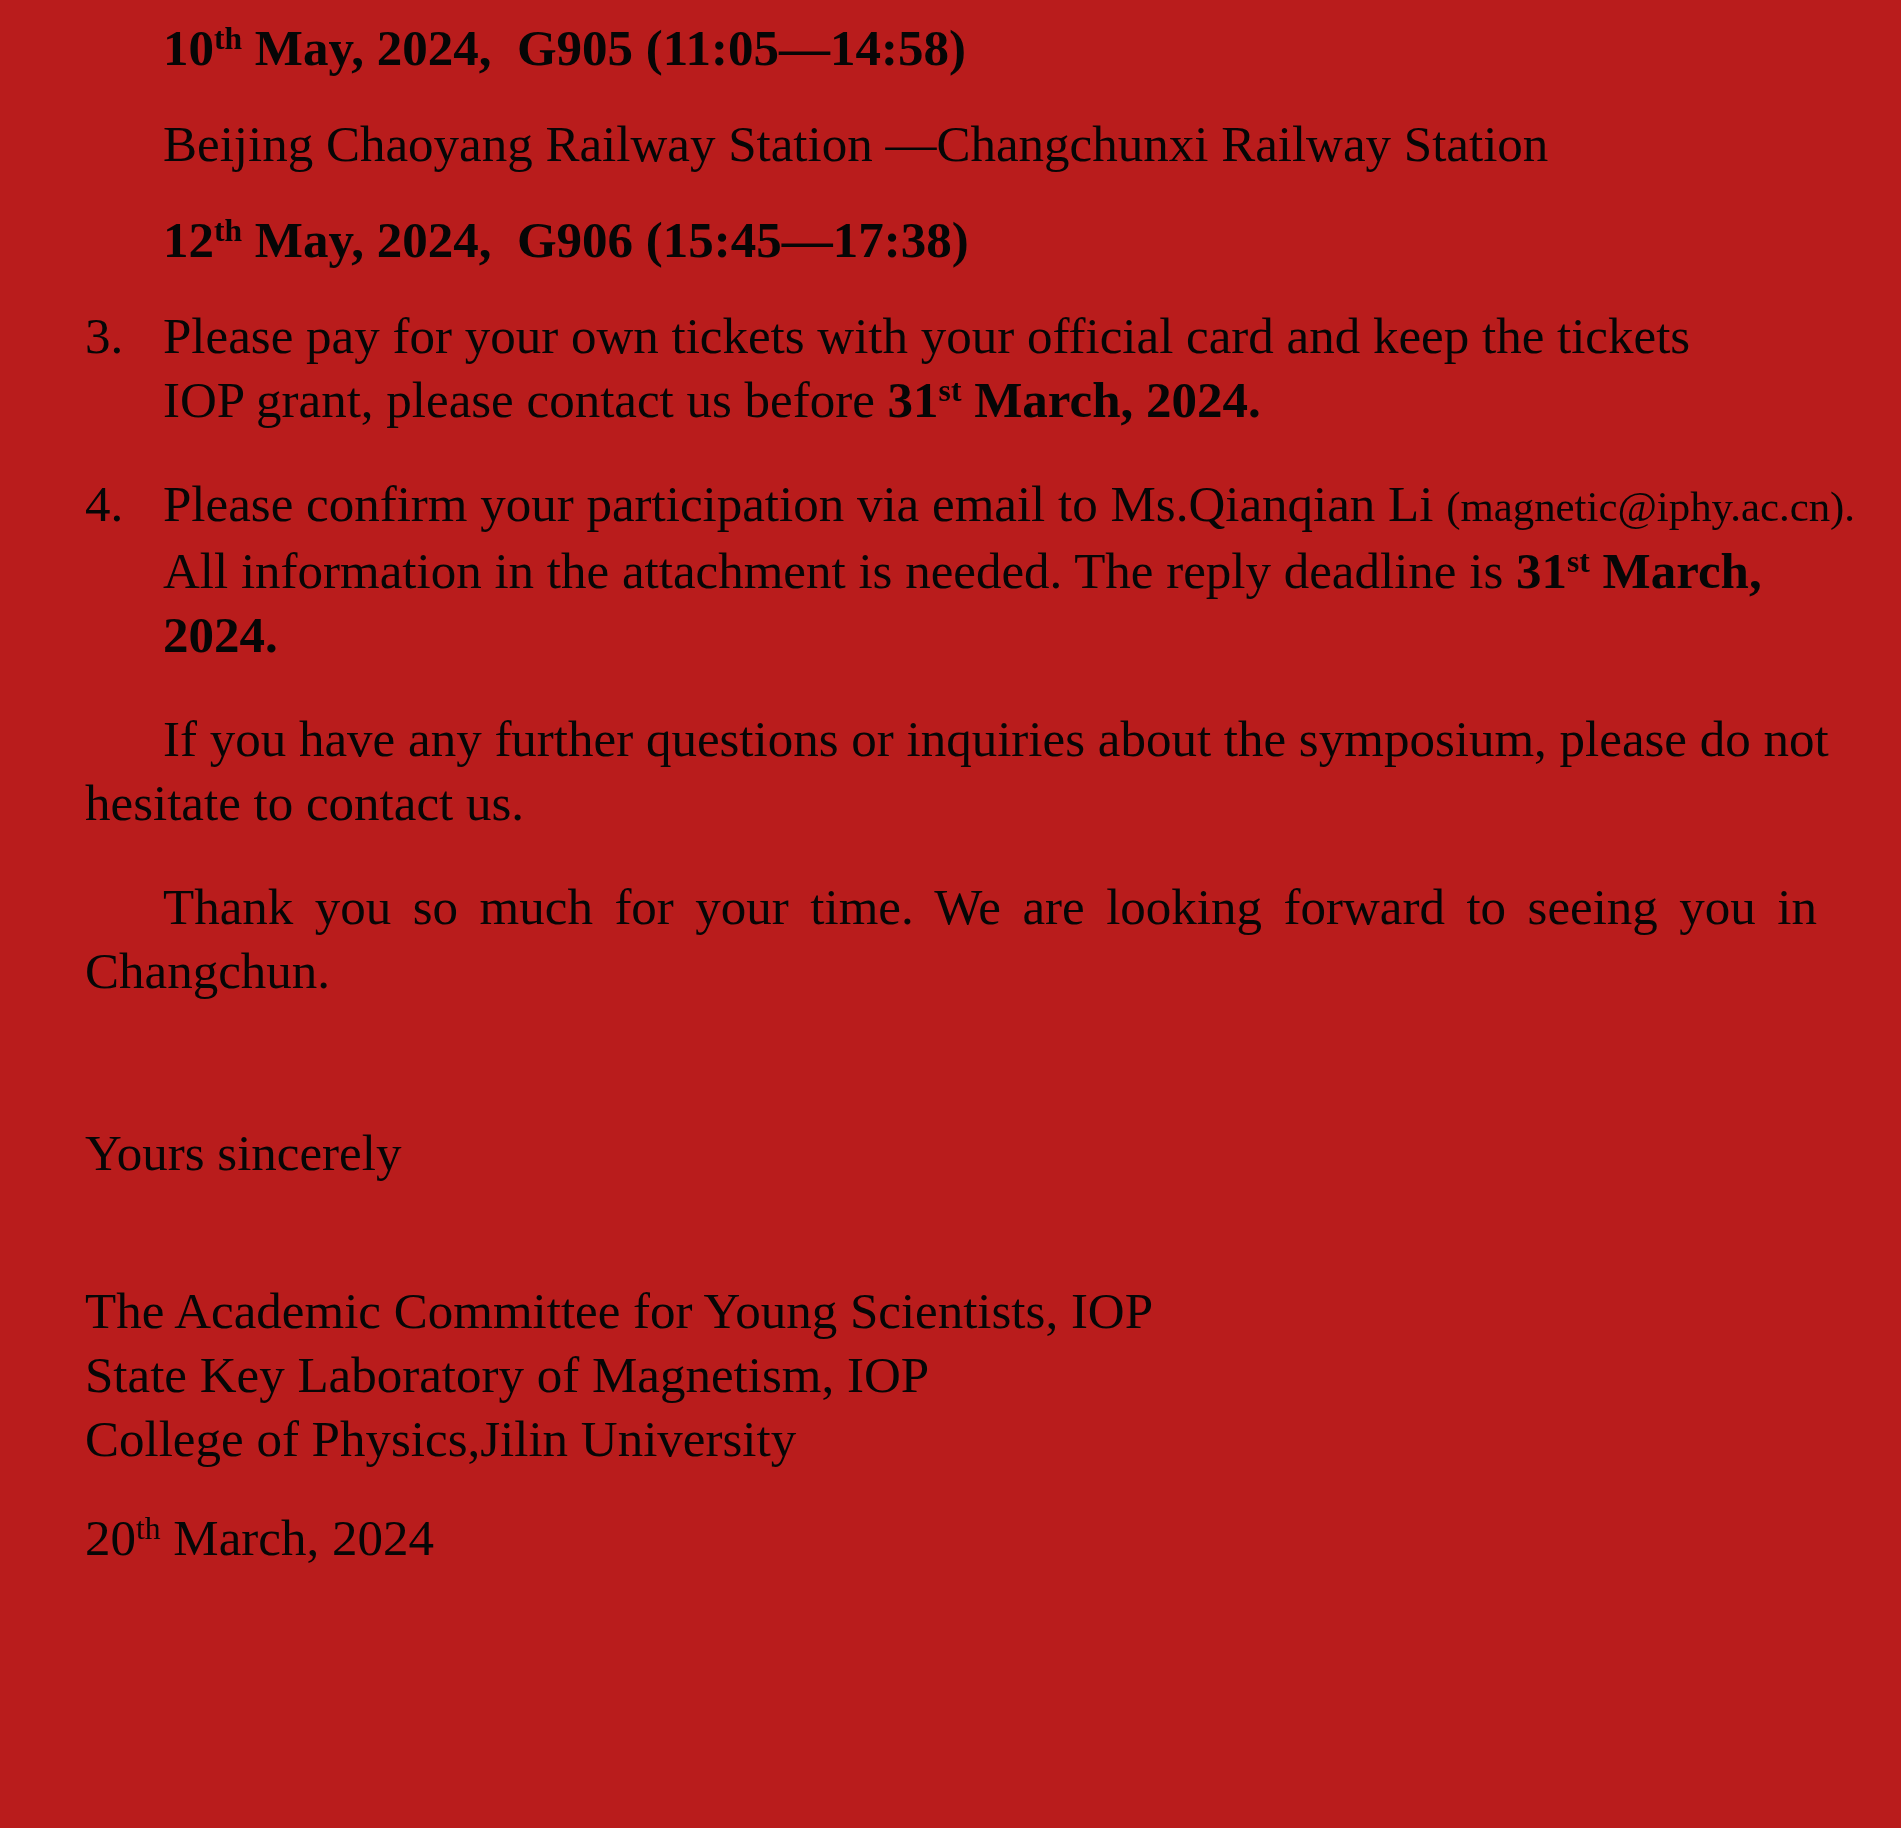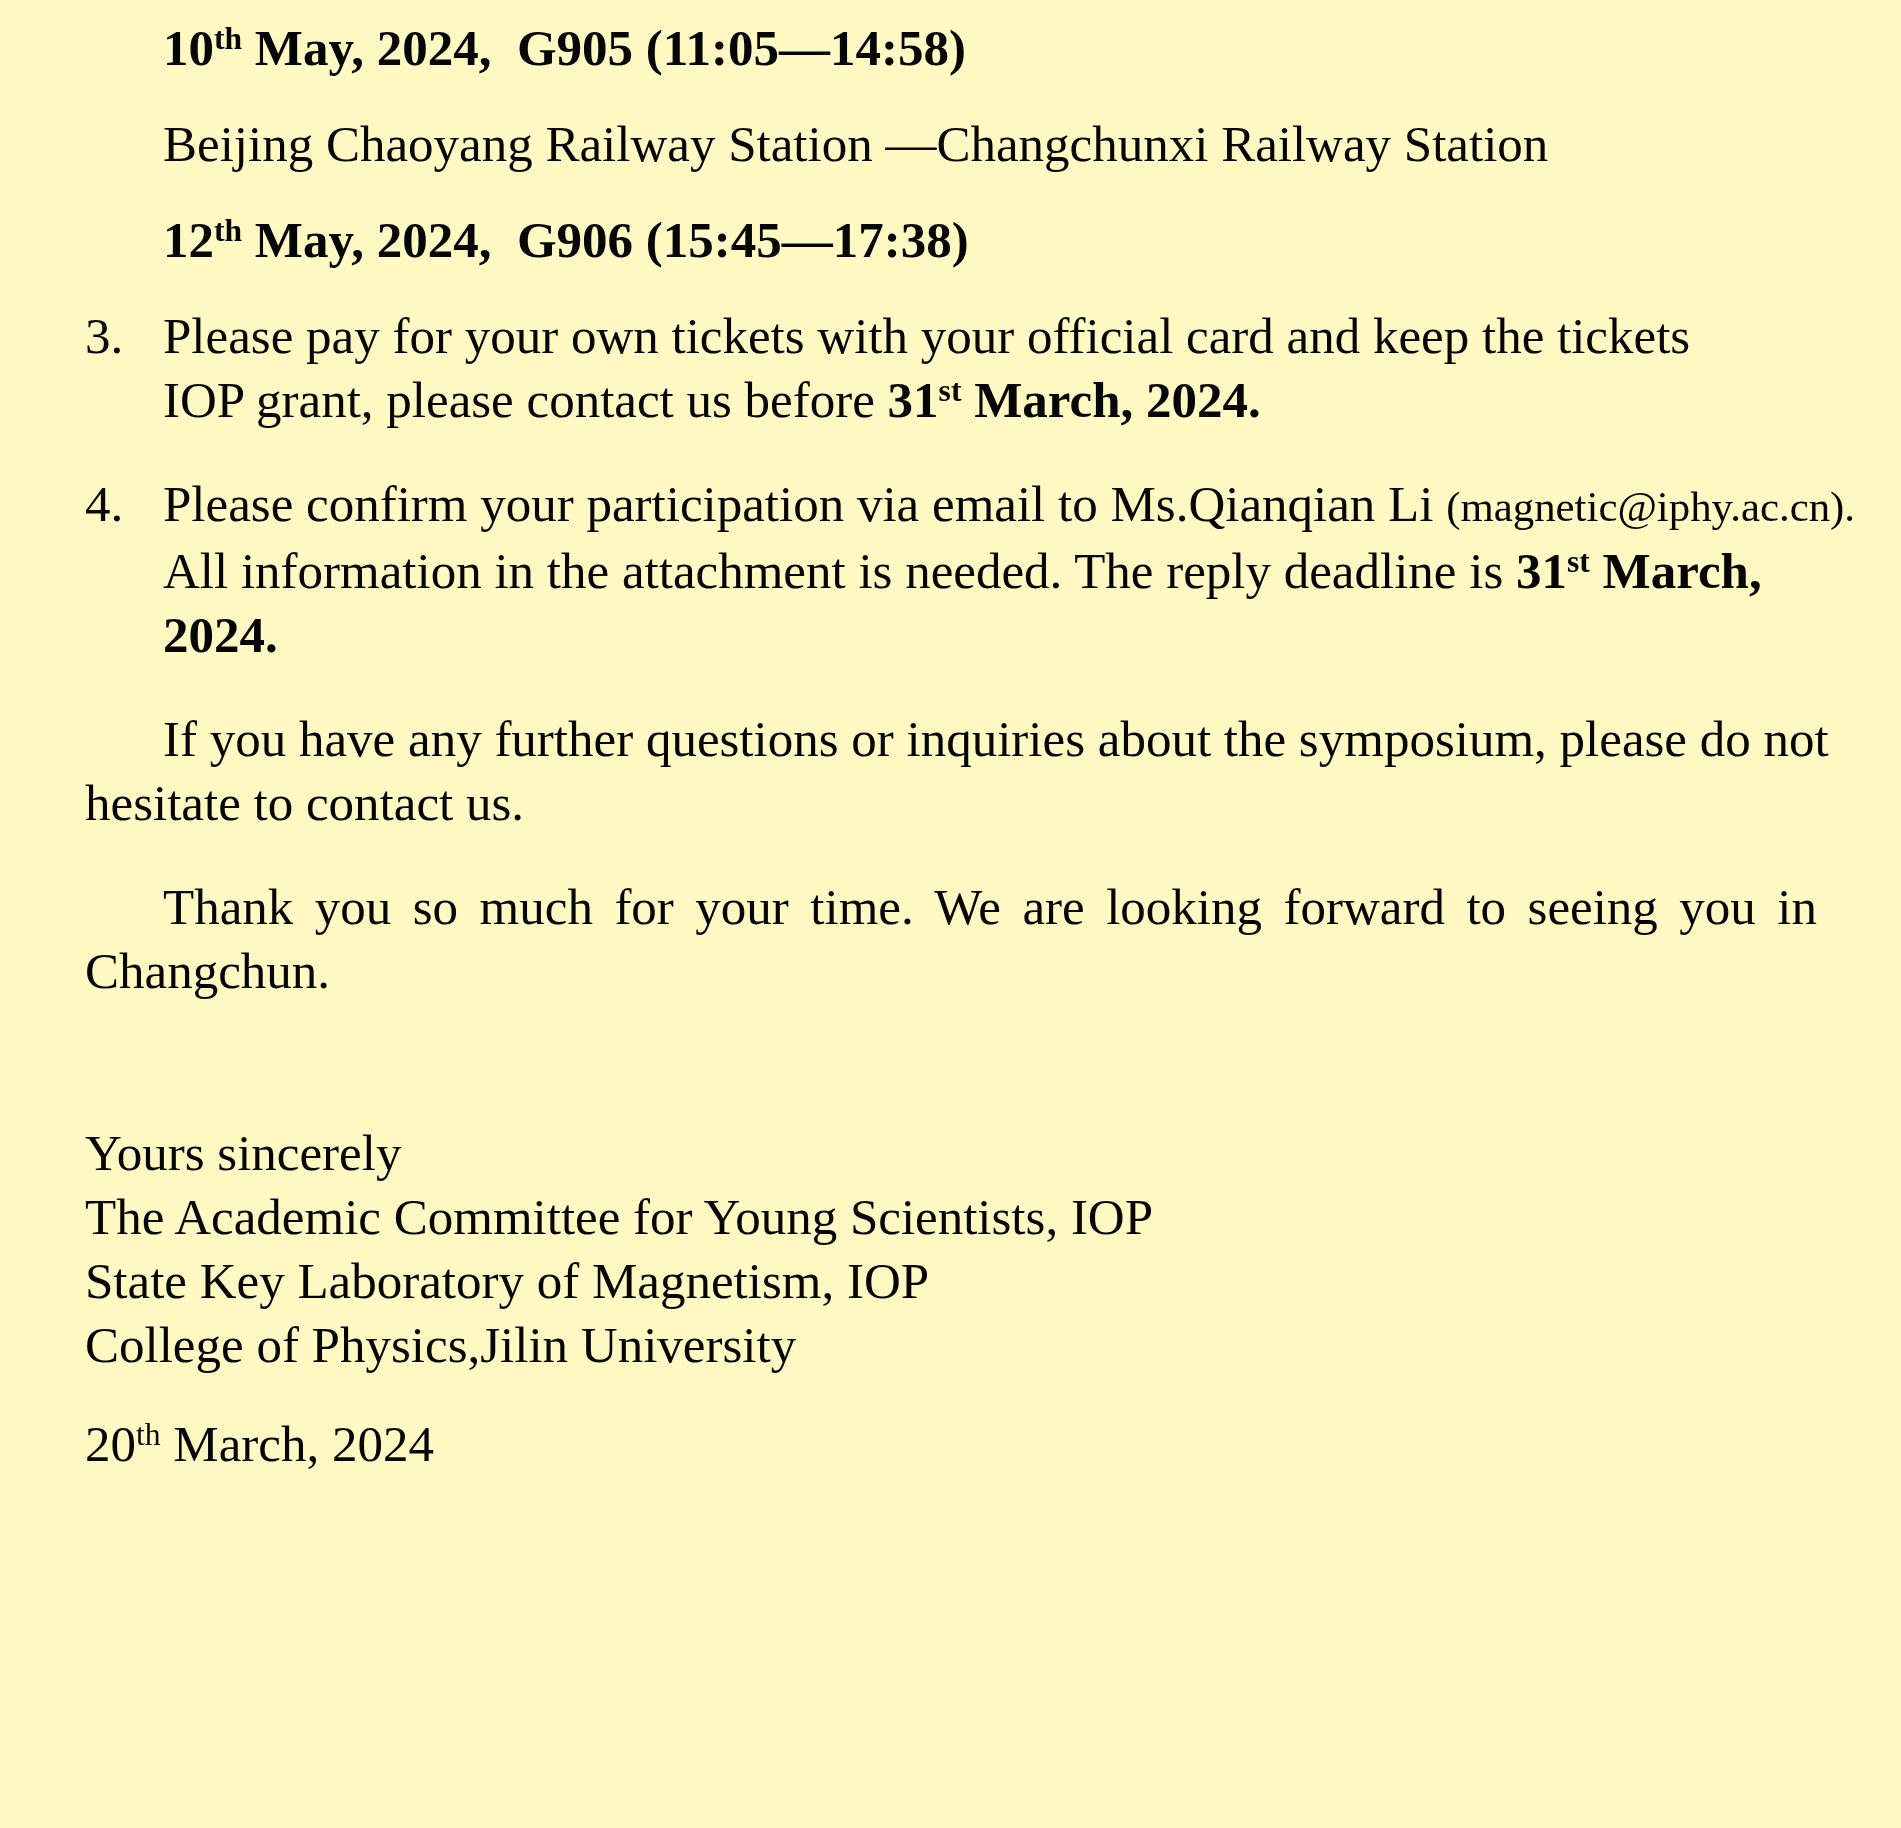--- a/index.html
+++ b/index.html
@@ -1,21 +1,21 @@
 <!DOCTYPE html>
 <html><head>
 <meta charset="utf-8">
 <style>
   html, body { margin: 0; padding: 0; background: #ffffff; }
   .page {
     position: relative;
     width: 1901px;
     height: 1828px;
     box-sizing: border-box;
-    background: #fef9c3;
+    background: #b91c1c;
     color: #060606;
     font-family: "Liberation Serif", "DejaVu Serif", serif;
     font-size: 51px;
     line-height: 64px;
     padding: 16px 84px 31px 85px;
     overflow: hidden;
   }
   .line { white-space: nowrap; }
   .b { font-weight: bold; }
   .sup {
@@ -31,21 +31,21 @@
   .list { display: flex; align-items: flex-start; }
   .num { flex: 0 0 78px; width: 78px; }
   .lbody { flex: 1 1 auto; min-width: 0; }
   .jline {
     width: 1654px;
     margin-left: 78px;
     text-align: justify;
     text-align-last: justify;
   }
   .closing { margin-top: 118px; }
-  .sig { }
+  .sig { margin-top: 94px; }
   .dateline { margin-top: 35px; }
 </style>
 </head>
 <body>
 
 <div class="page">
 
   <div class="line indent mb32"><span class="b">10</span><span class="b sup">th</span><span class="b"> May, 2024,&nbsp; G905 (11:05—14:58)</span></div>
   <div class="line indent mb32">Beijing Chaoyang Railway Station —Changchunxi Railway Station</div>
 

